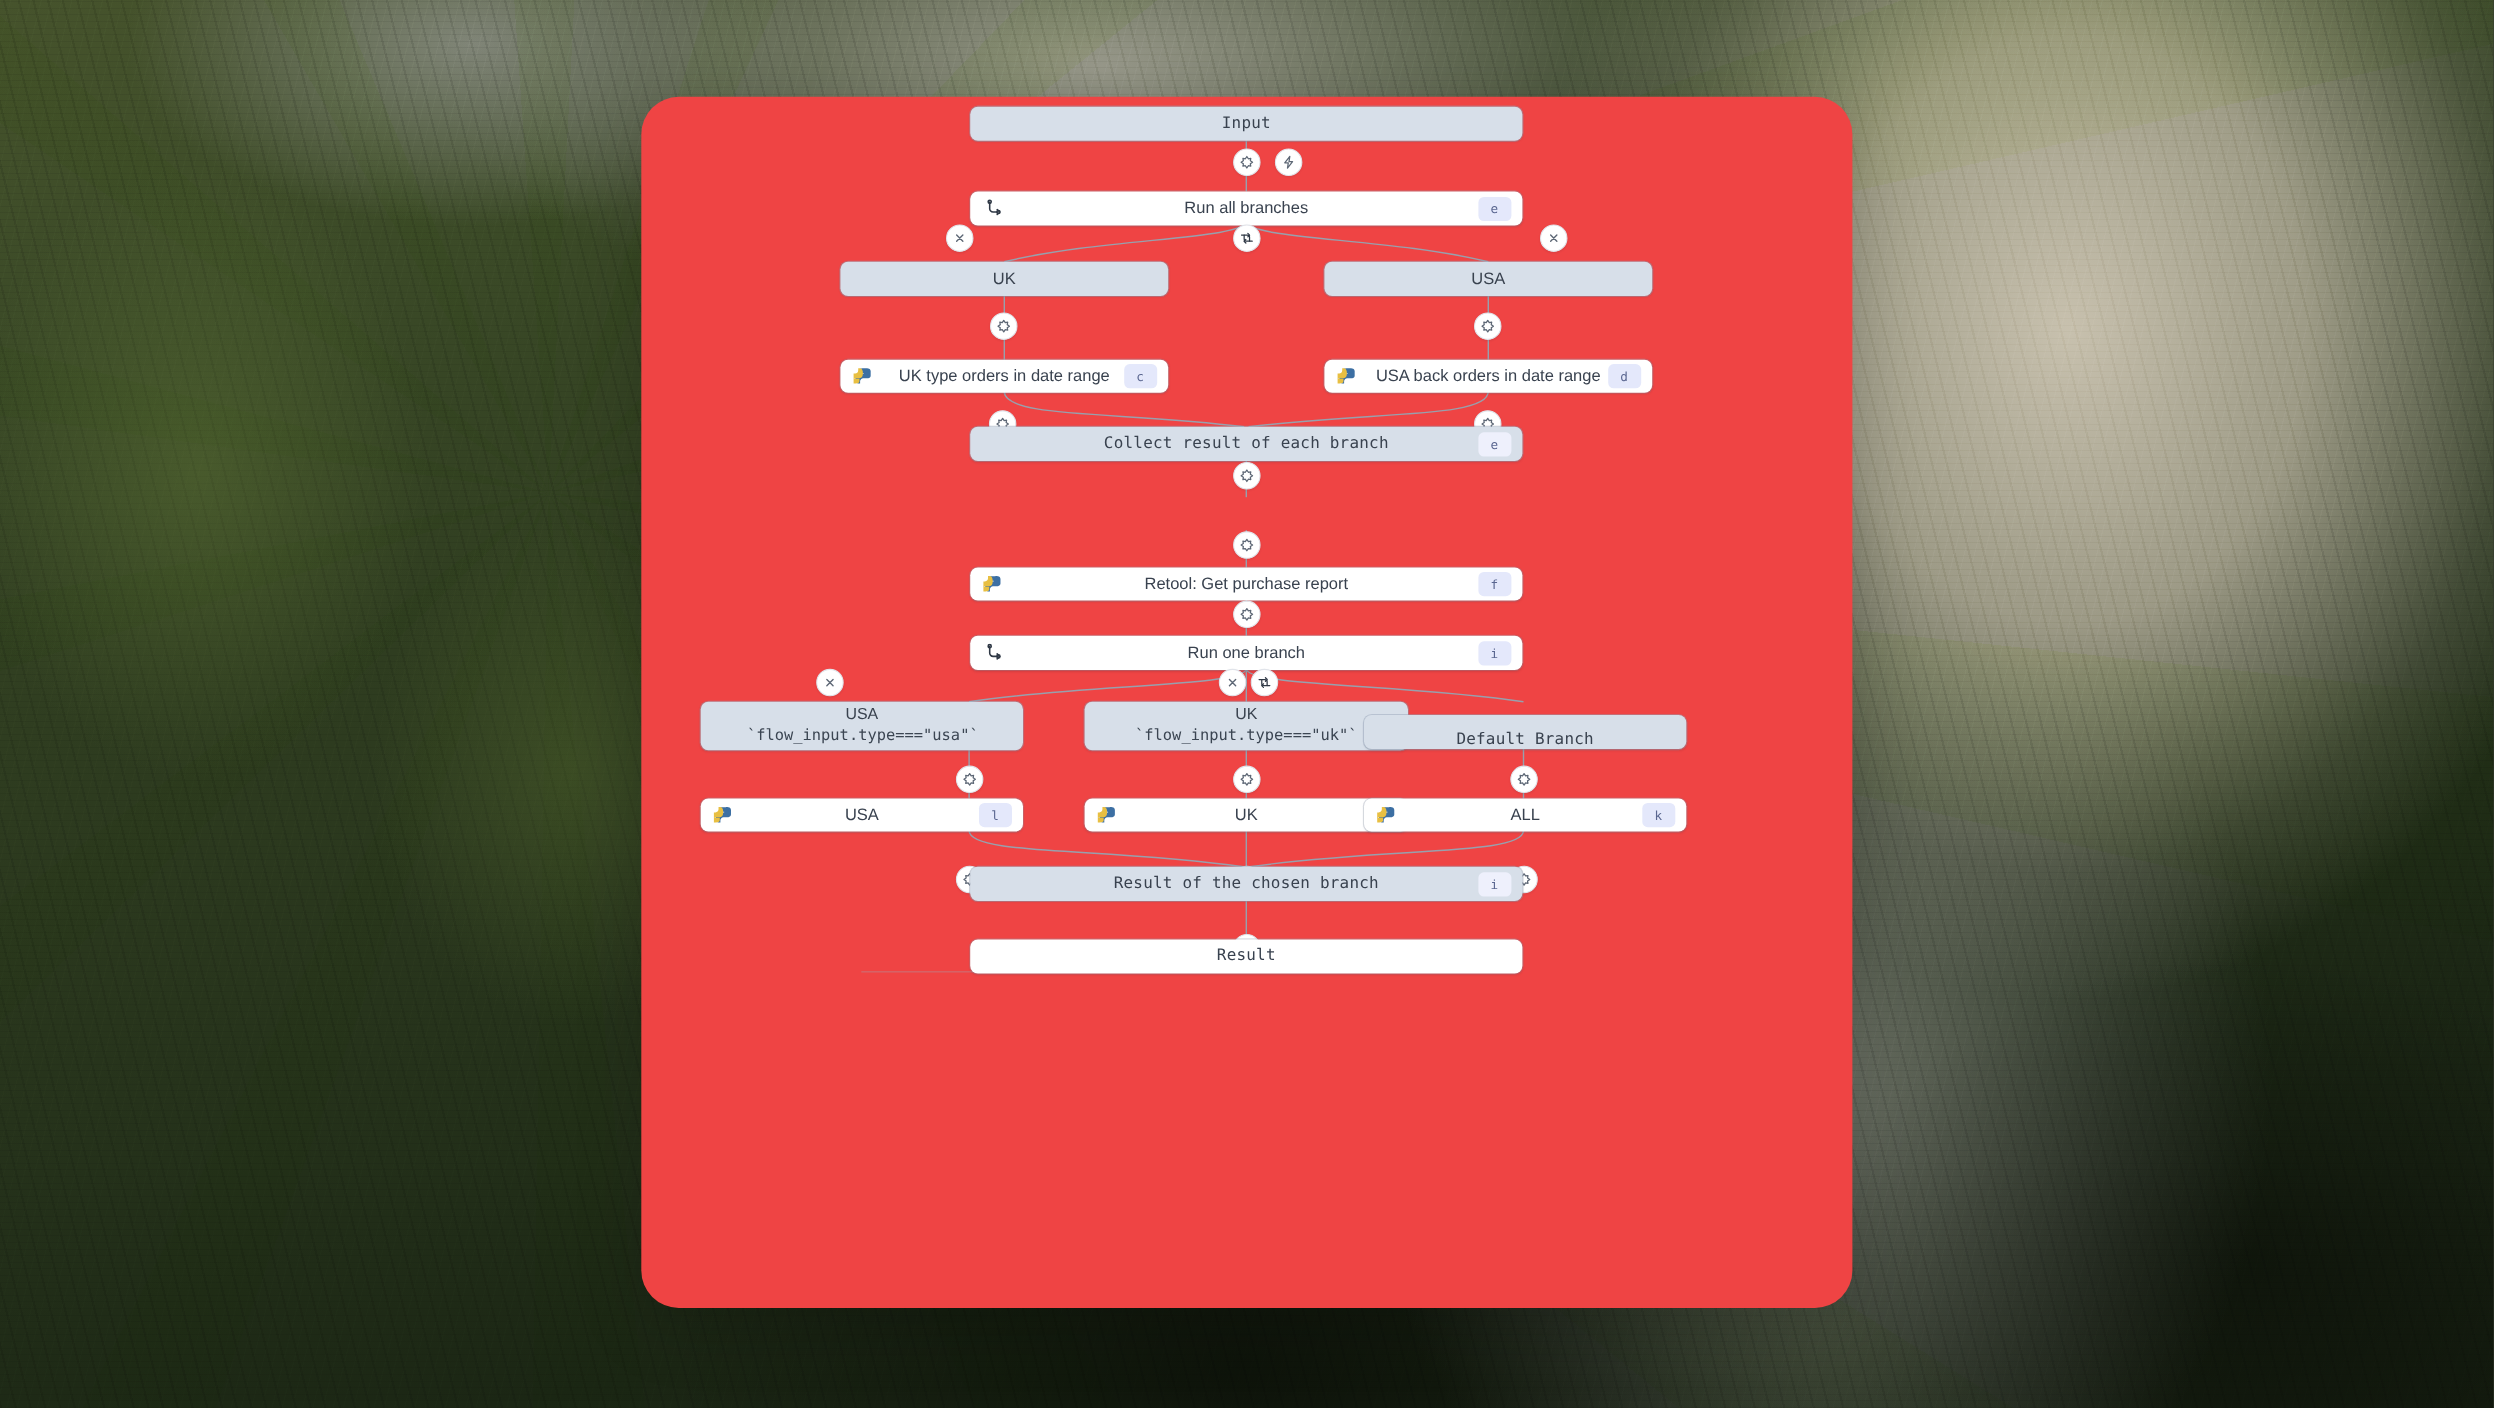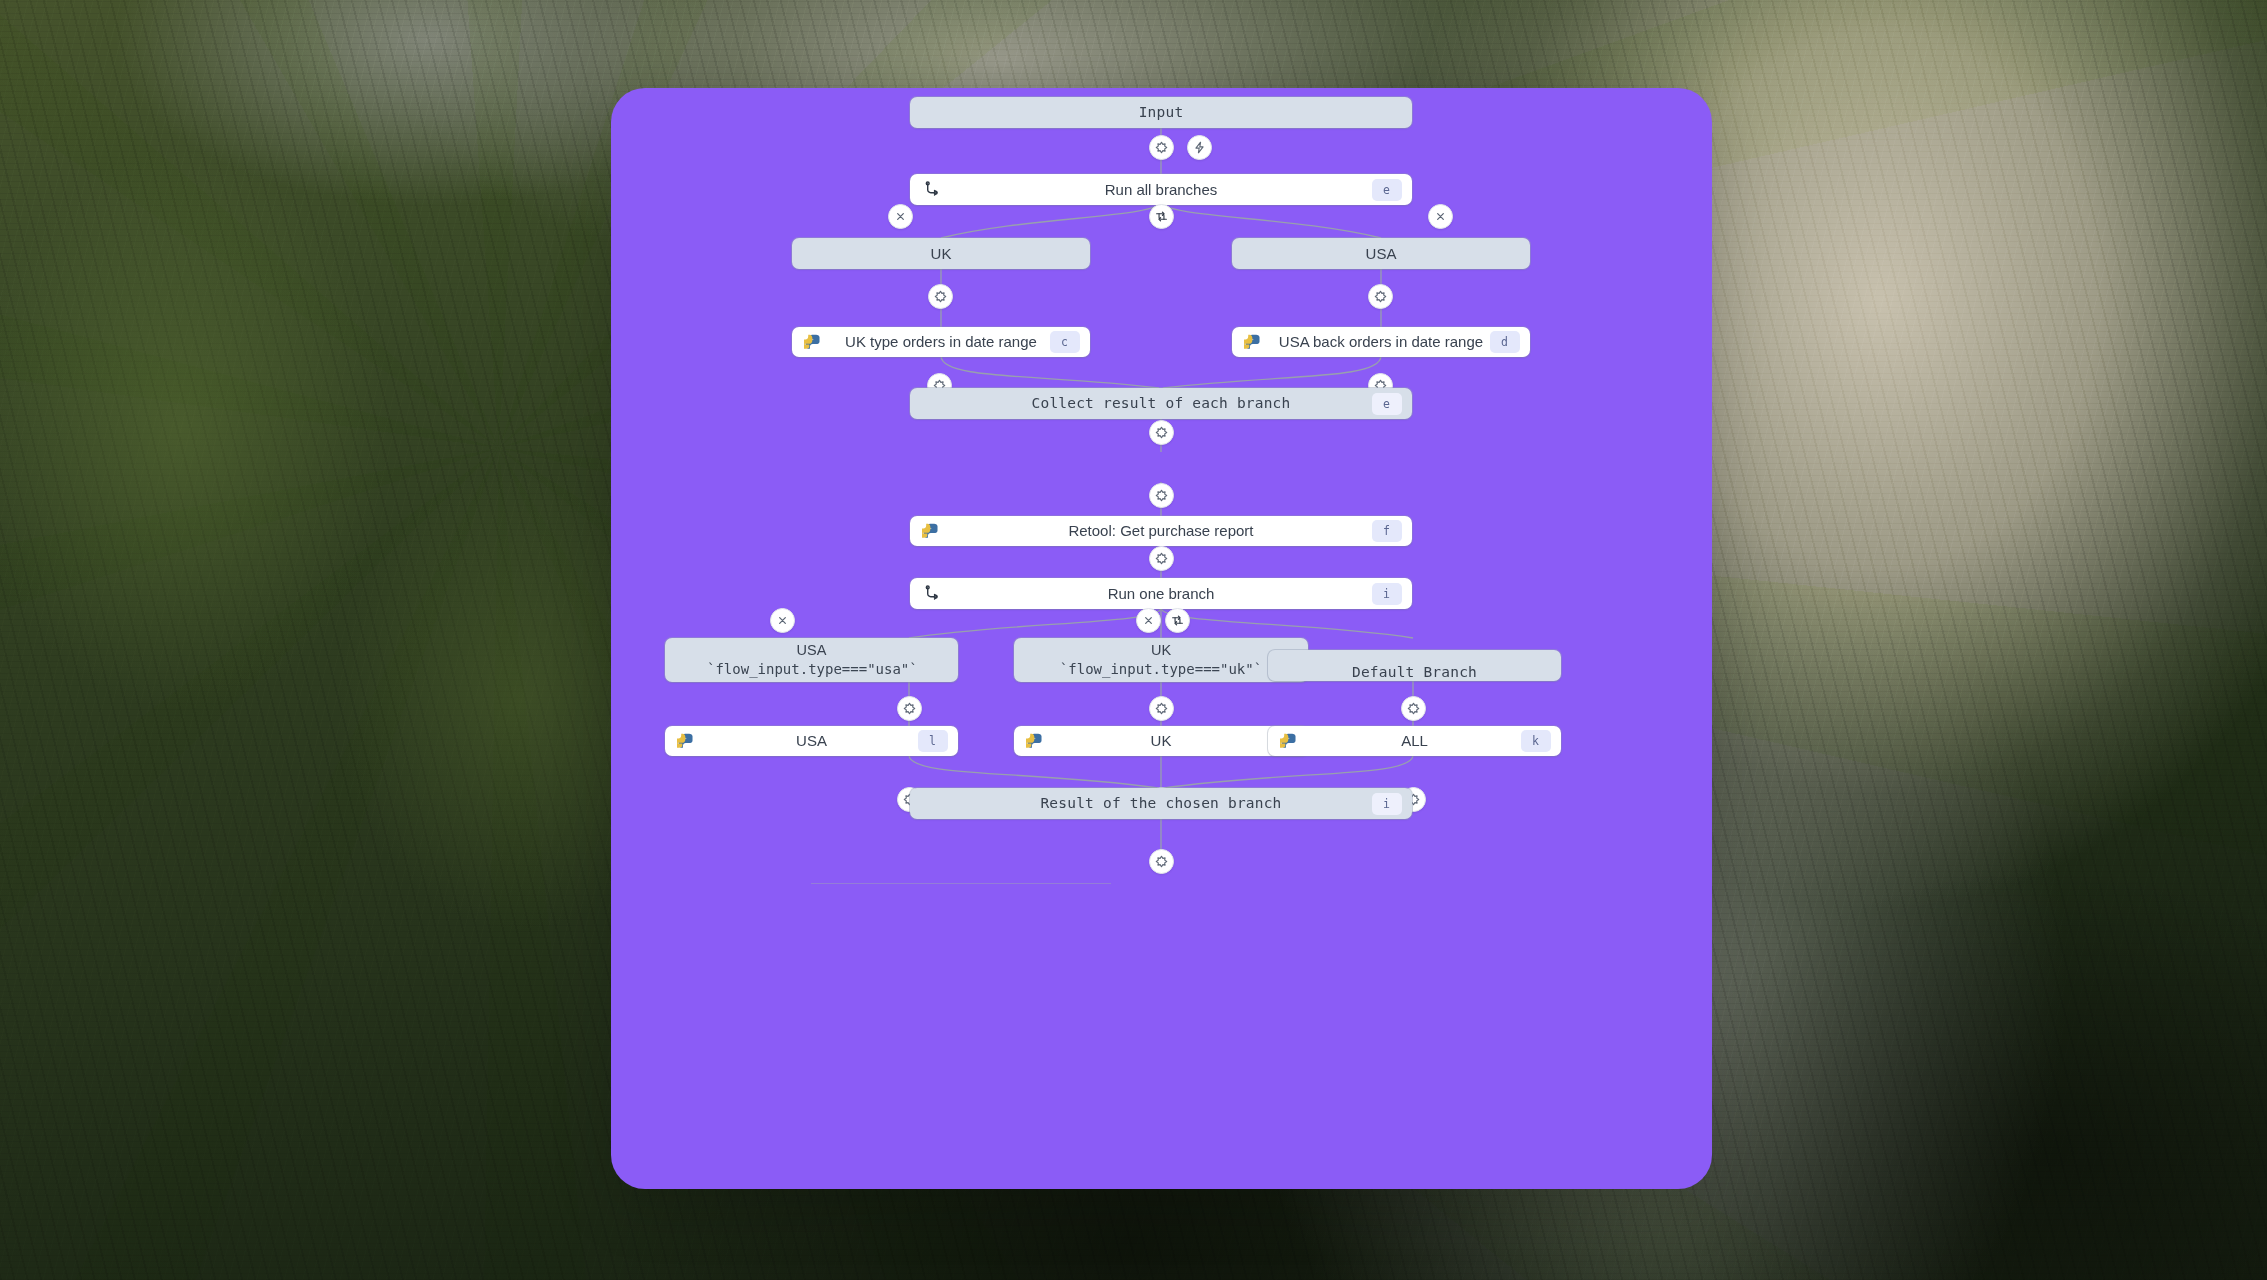--- a/index.html
+++ b/index.html
@@ -50,25 +50,24 @@
       radial-gradient(ellipse 300px 420px at 1450px 620px, rgba(74,92,44,0.22) 0%, rgba(0,0,0,0) 72%),
       radial-gradient(ellipse 700px 420px at 1130px 1240px, rgba(0,0,0,0.45) 0%, rgba(0,0,0,0) 75%),
       radial-gradient(ellipse 520px 380px at 2050px 1150px, rgba(0,0,0,0.35) 0%, rgba(0,0,0,0) 75%);
   }
 
   
   #canvas {
     position: absolute;
     left: 583px; top: 88px;
     width: 1101px; height: 1101px;
-    background: #8b5cf6;
+    background: #ef4444;
     border-radius: 34px;
     overflow: hidden;
     box-shadow: 0 18px 60px rgba(0,0,0,0.18);
-    margin-left: 28px;
   }
   #flow {
     position: absolute; inset: 0;
   }
   #edges {
     position: absolute; left: 0; top: 0;
     width: 1101px; height: 1101px;
     pointer-events: none;
   }
   .hrule {
@@ -488,15 +487,20 @@
         <span class="badge ghost">i</span>
       </div>
     </div>
 
     <div class="hbtn" style="left:538px; top:761px;">
       <svg width="13" height="13" viewBox="0 0 16 16" fill="none" stroke="#5d6775" stroke-width="1.4" stroke-linejoin="round">
         <path d="M8 1.6 L9.7 4.1 L12.4 3.6 L11.9 6.3 L14.4 8 L11.9 9.7 L12.4 12.4 L9.7 11.9 L8 14.4 L6.3 11.9 L3.6 12.4 L4.1 9.7 L1.6 8 L4.1 6.3 L3.6 3.6 L6.3 4.1 Z"></path>
       </svg>
     </div>
 
+    <div class="node white" style="left:299px; top:766px; width:502px; height:31px;">
+      <div class="spacer"></div>
+      <div class="ttl mono">Result</div>
+      <div class="spacer"></div>
+    </div>
 
   </div>
 </div>
 
 </body></html>

